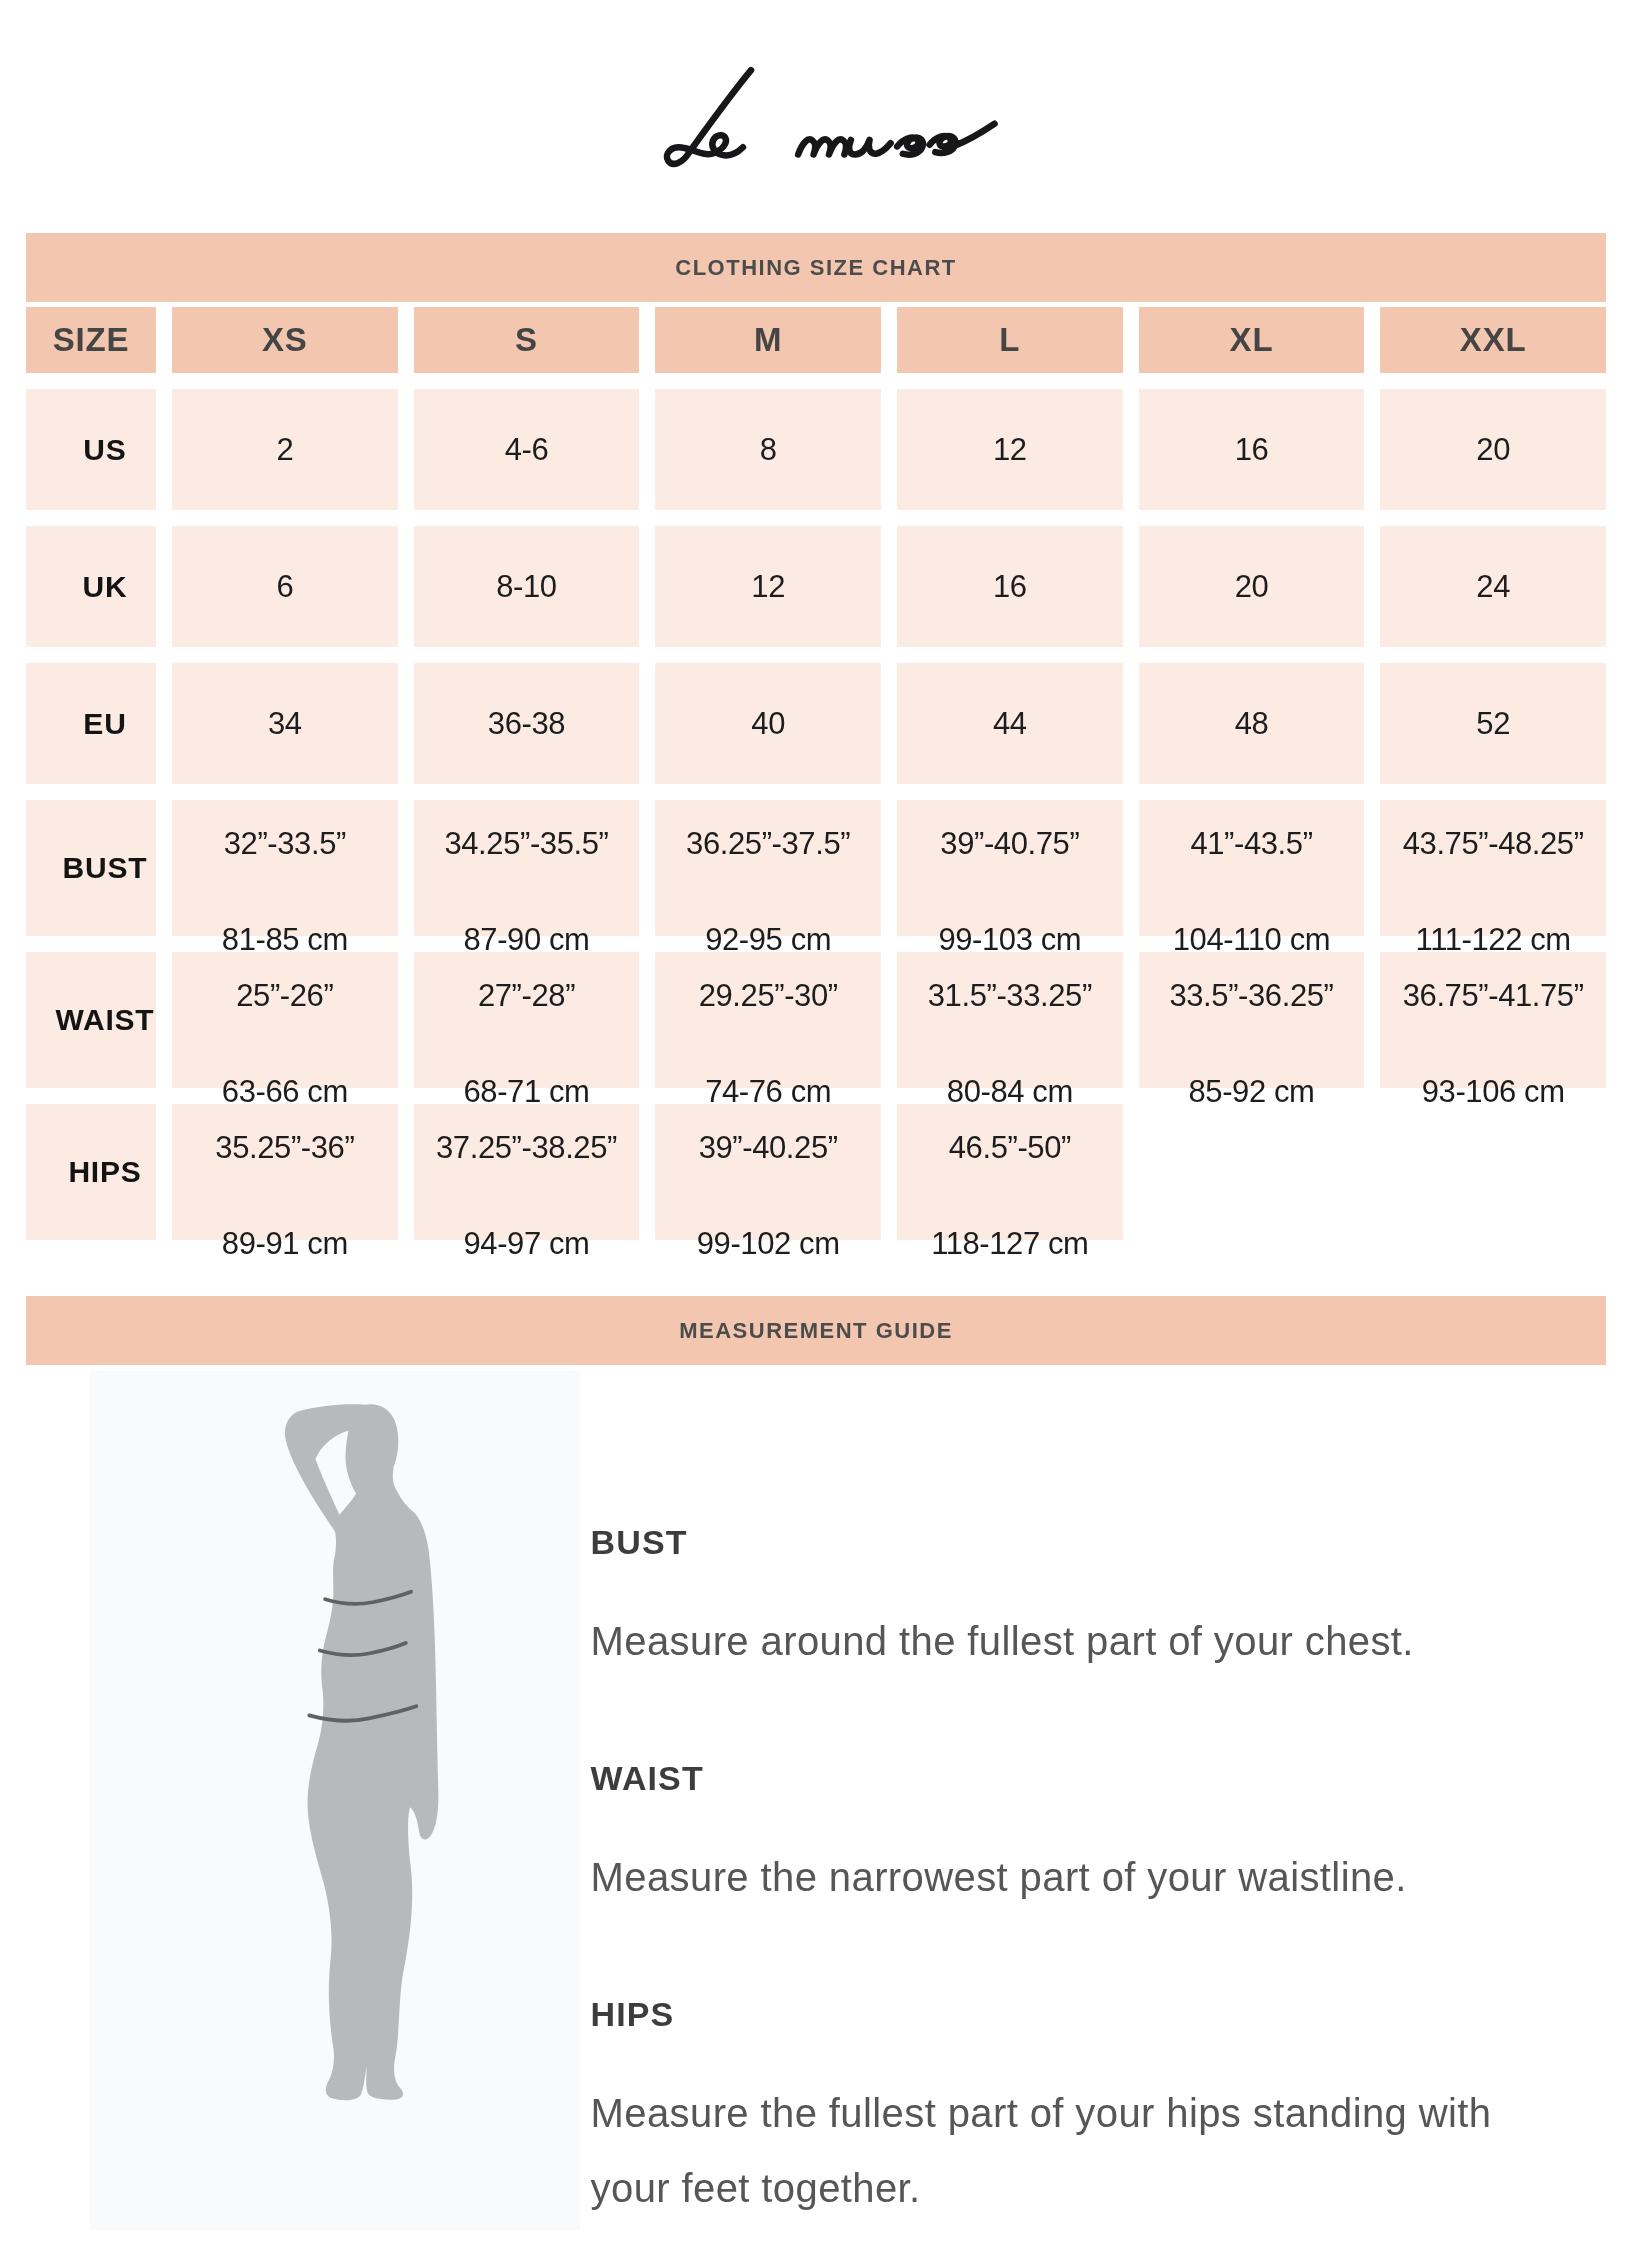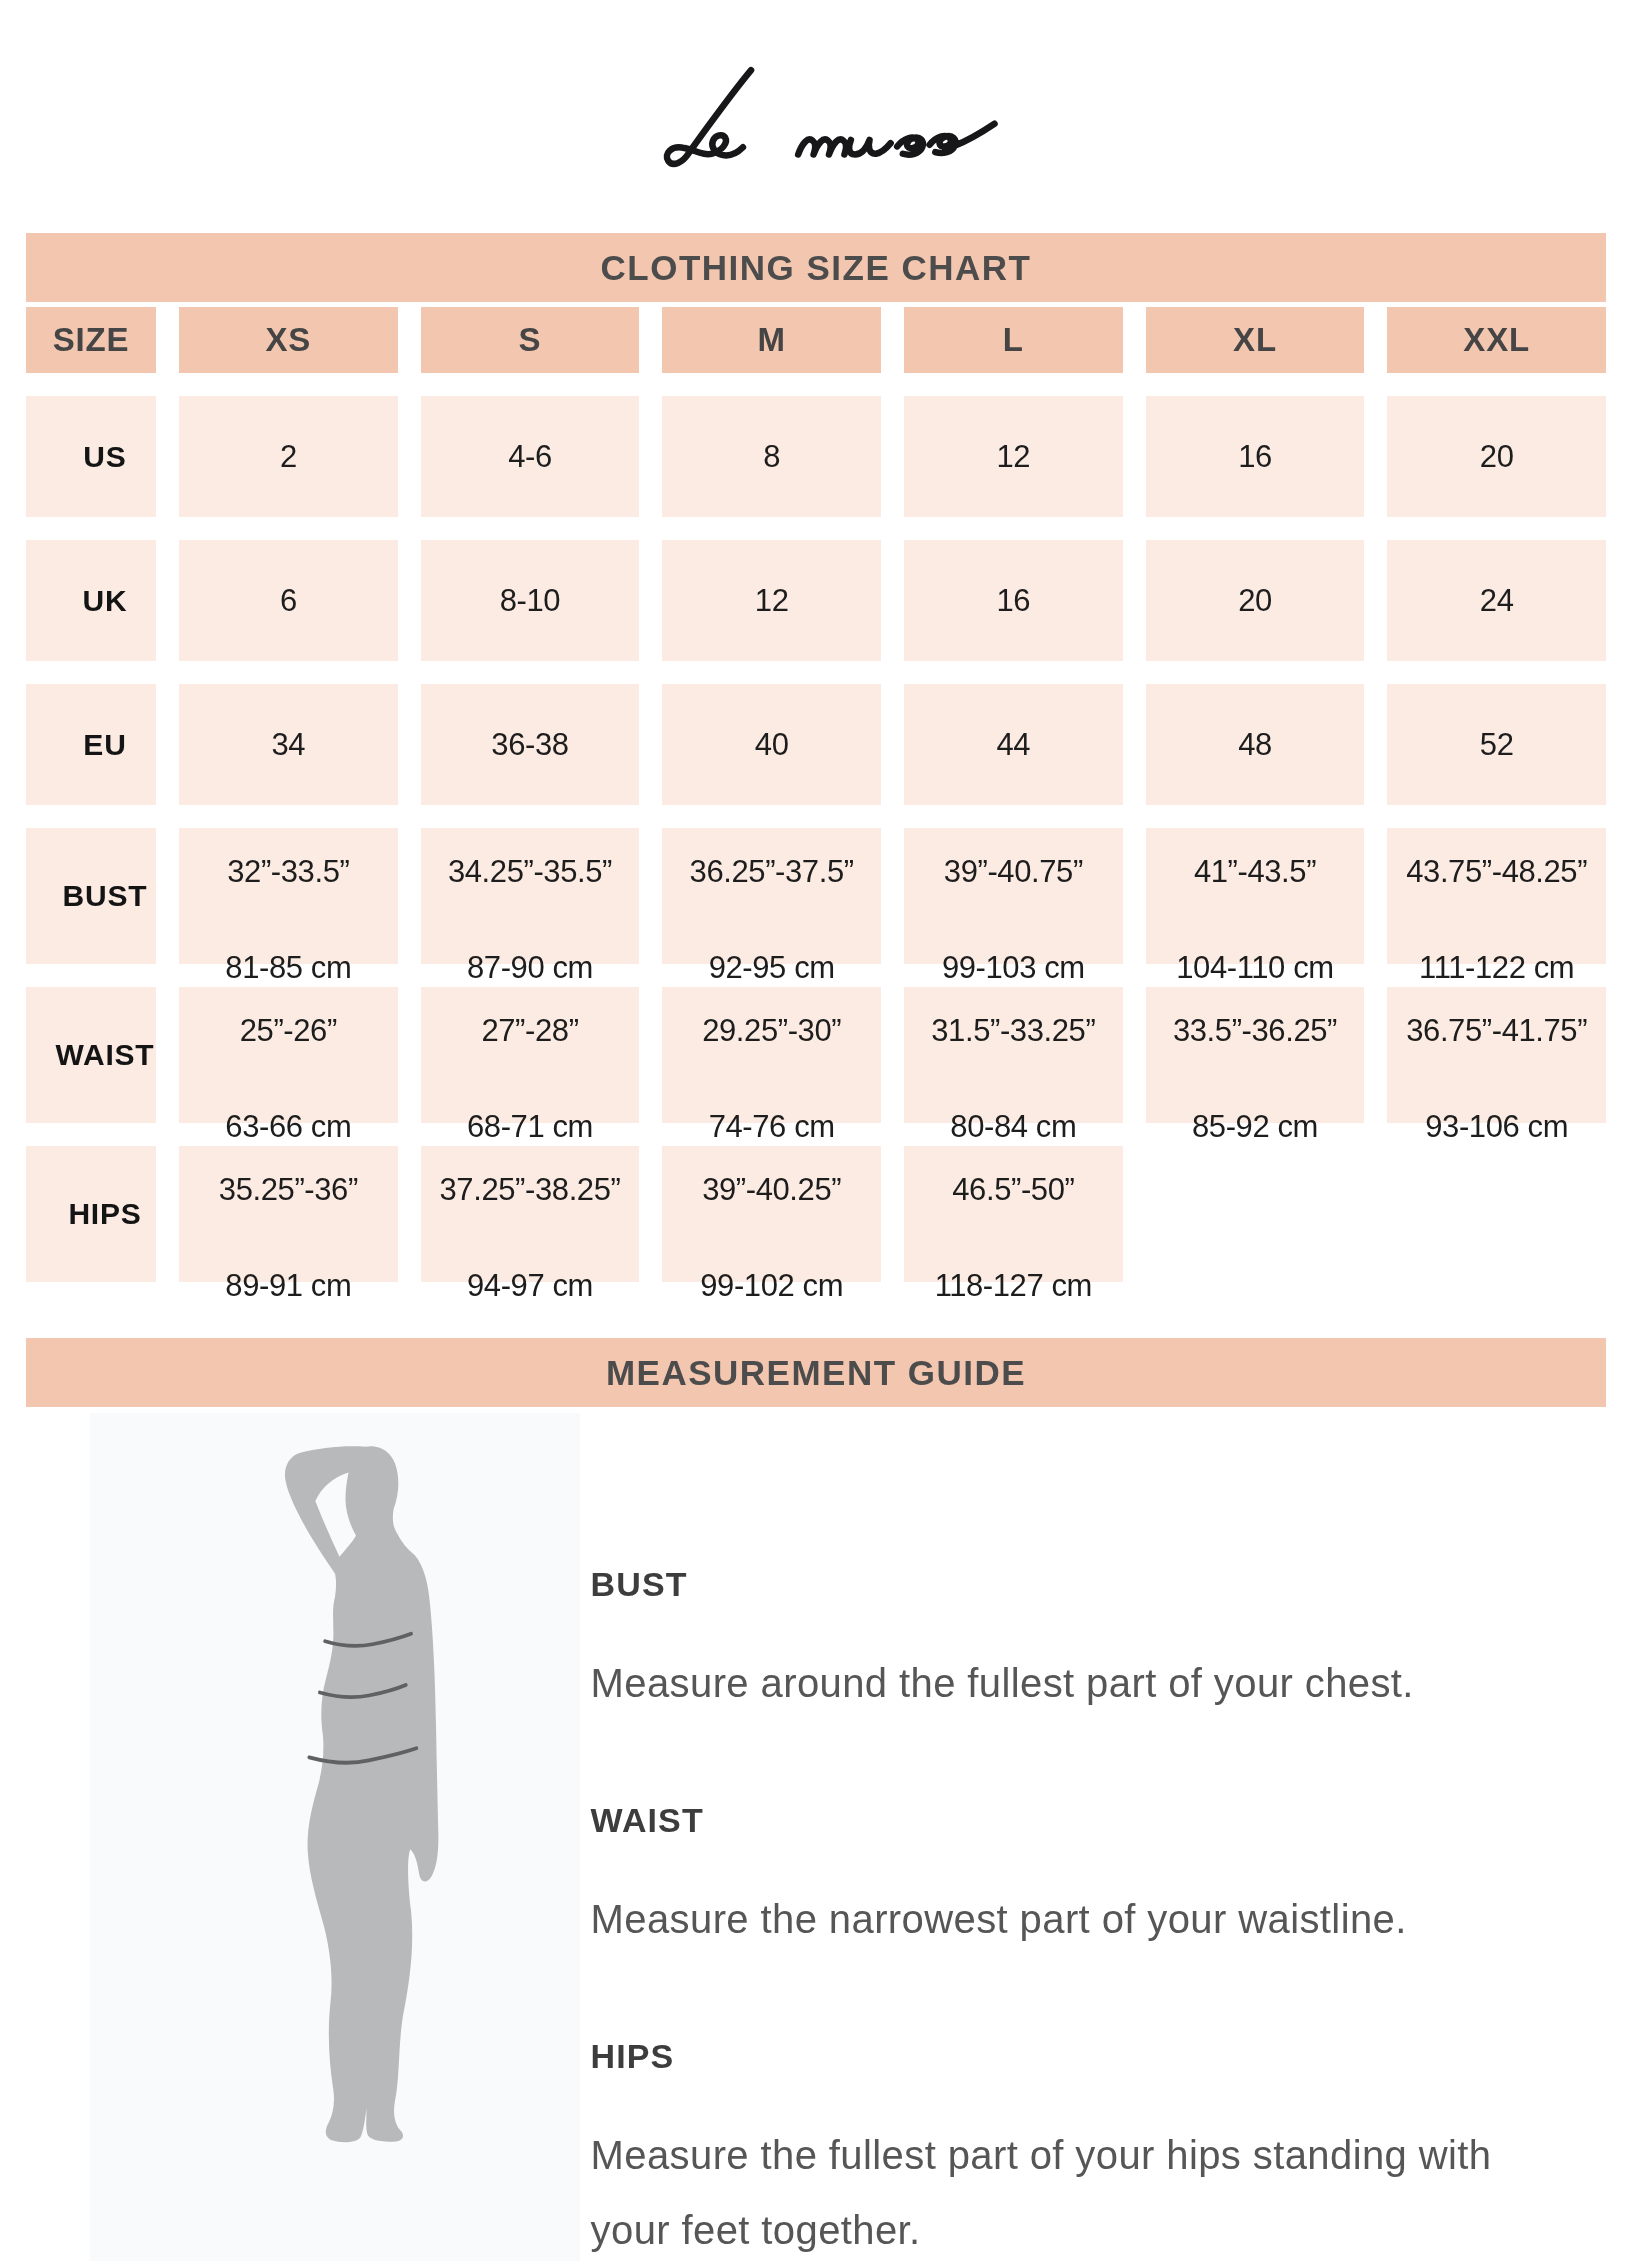--- a/index.html
+++ b/index.html
@@ -14,28 +14,28 @@
 
   
   .logo-wrap { padding-top:41px; height:207px; display:flex; justify-content:center; align-items:center; }
   .logo-wrap svg { width:422px; height:151px; }
 
   
   .chart { margin:26px 26px 0 26px; }
   .banner {
     height:69px; background:#f3c6af;
     display:flex; align-items:center; justify-content:center;
-    font-size:35px; font-weight:bold; color:#4c4c4c; letter-spacing:1.5px;
+    font-size:22px; font-weight:bold; color:#4c4c4c; letter-spacing:1.5px;
   }
   .grid {
     margin-top:5.3px;
     display:grid;
     grid-template-columns:130px repeat(6, 1fr);
     grid-template-rows:66px 121px 121px 121px 136px 136px 136px;
-    gap:23px;
+    gap:16px;
   }
   .cell { display:flex; flex-direction:column; align-items:center; justify-content:center; text-align:center; }
   .th { background:#f3c6af; font-size:33px; font-weight:bold; color:#454545; letter-spacing:0.8px; }
   .lbl { background:#fbebe3; font-size:30px; font-weight:bold; color:#141414; letter-spacing:0.8px;padding-left:28px; }
   .val { background:#fbebe3; font-size:31px; color:#1d1d1d; letter-spacing:-0.4px; }
   .val span { display:block; line-height:48px;margin-top:48px; }
 
   
   .guide-banner-wrap { margin:56px 26px 0 26px; }
   .guide-body { margin:0 26px; display:flex; align-items:flex-start; }

